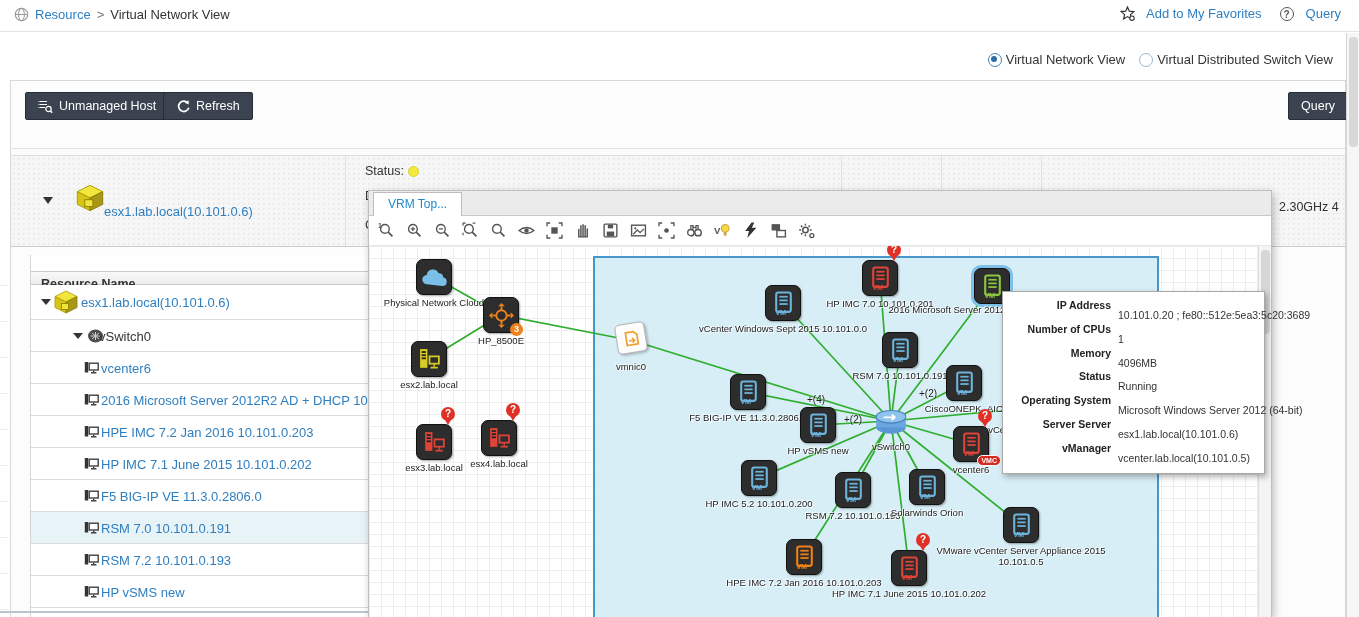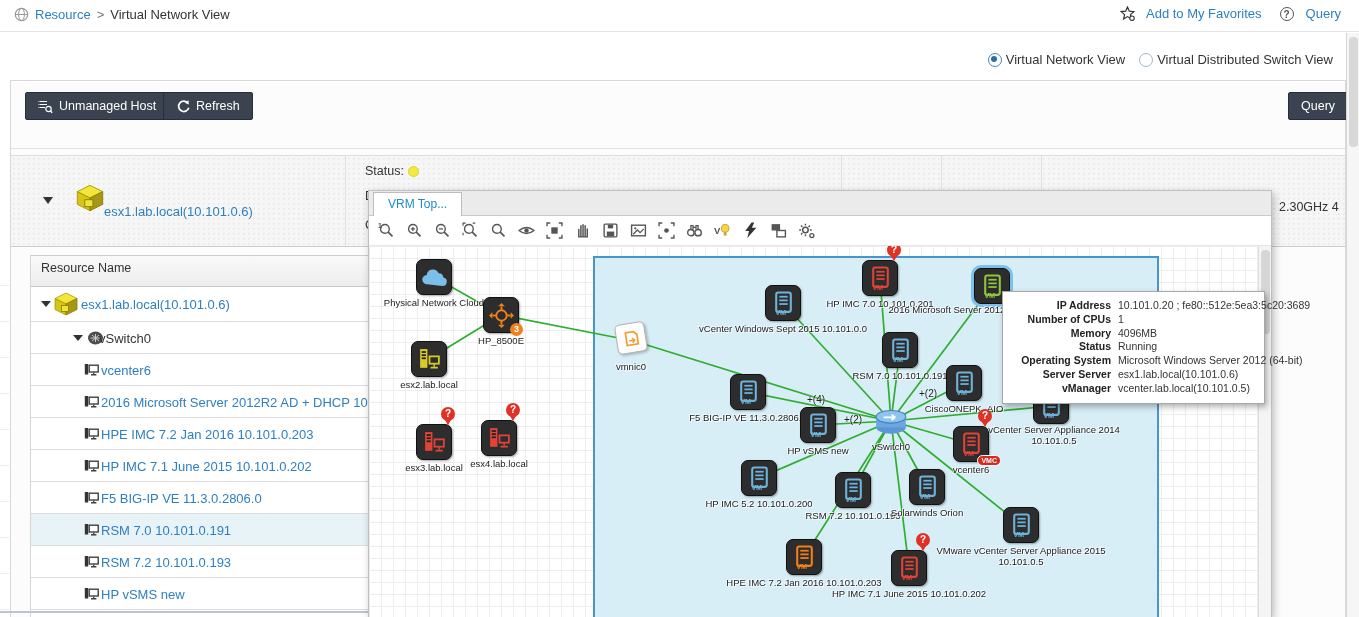--- a/index.html
+++ b/index.html
@@ -35,22 +35,22 @@
   #host-cube { position:absolute; left:64px; top:28px; }
   #host-name { position:absolute; left:93px; top:48px; font-size:13px; }
   .vline { position:absolute; top:0; width:1px; height:100%; background:#e0dede; }
   #host-status { position:absolute; left:354px; top:8px; font-size:12.5px; color:#333; }
   .status-dot { display:inline-block; width:11px; height:11px; border-radius:50%; background:#f3ea3f; border:1px solid #ded32e; vertical-align:-2px; margin-left:4px; }
   #host-d { position:absolute; left:354px; top:33px; font-size:12.5px; }
   #host-c { position:absolute; left:354px; top:62px; font-size:12.5px; }
   #host-rightinfo { position:absolute; left:1268px; top:44px; font-size:12.5px; color:#333; }
   
   #treepanel { position:absolute; left:30px; top:255px; width:342px; height:362px; background:#fff; border-left:1px solid #d5d5d5; overflow:hidden; }
-  #tree-header { height:32px; background:linear-gradient(#f9f9f9,#ededed); border-top:1px solid #ccc; border-bottom:1px solid #c8c8c8;
-    font-weight:normal; font-size:12.5px; color:#333; line-height:25px; padding-left:10px; }
+  #tree-header { height:14px; background:linear-gradient(#f9f9f9,#ededed); border-top:1px solid #ccc; border-bottom:1px solid #c8c8c8;
+    font-weight:bold; font-size:12.5px; color:#333; line-height:25px; padding-left:10px;margin-top:16px; }
   .tree-row { position:relative; border-bottom:1px solid #dcdcdc; background:#fff; white-space:nowrap; overflow:hidden; }
   .tree-row.selected { background:#e8f3f8; }
   .tree-caret { position:absolute; top:50%; margin-top:-3px; width:0; height:0; border-left:5px solid transparent; border-right:5px solid transparent; border-top:6px solid #333; }
   .tree-ico { position:absolute; top:50%; transform:translateY(-50%); line-height:0; }
   .tree-label { position:absolute; top:50%; transform:translateY(-50%); font-size:13px; }
   .tree-label.plain { color:#333; }
   #tree-bottomline { position:absolute; left:0; top:611px; width:370px; height:2px; background:#b9c6ce; }
   #leftstrip { position:absolute; left:0; top:250px; width:9px; height:362px;
     background:repeating-linear-gradient(#fff 0 35px, #ececec 35px 36px); }
   
@@ -83,21 +83,21 @@
   .badge-q::after { content:""; position:absolute; left:4px; bottom:-4px; border-left:3px solid transparent; border-right:3px solid transparent; border-top:5px solid #e03127; }
   .badge-count { position:absolute; bottom:-3px; right:-4px; width:13px; height:13px; background:#f08019; border-radius:50%;
     color:#fff; font-size:9px; font-weight:bold; text-align:center; line-height:13px; z-index:4; }
   .badge-vmc { position:absolute; bottom:-4px; right:-12px; padding:1px 3px; background:#d42a20; border:1px solid #fff; border-radius:8px;
     color:#fff; font-size:7px; font-weight:bold; z-index:4; }
   
   #tooltip { position:absolute; left:1002px; top:291px; width:263px; background:#fff; border:1px solid #a8a8a8;
     box-shadow:2px 3px 6px rgba(0,0,0,0.3); z-index:50; padding:7px 8px 7px 6px; }
   .tip-row { display:flex; font-size:10.5px; line-height:13.8px; }
   .tip-label { width:102px; text-align:right; font-weight:bold; color:#222; flex:none; }
-  .tip-value { margin-left:7px; color:#333; white-space:nowrap; }
+  .tip-value { margin-left:7px; color:#333; white-space:nowrap;margin-top:10px; }
   
   #page-scroll { position:absolute; right:0; top:33px; width:13px; height:584px; background:#f6f6f6; border-left:1px solid #d6d6d6; z-index:6; }
   #page-scroll .thumb { position:absolute; left:2px; top:4px; width:9px; height:110px; background:#d8d8d8; border-radius:4px; }
 </style>
 </head>
 <body>
 
 <div id="topbar">
   <div id="breadcrumb">
     <span style="line-height:0;">

